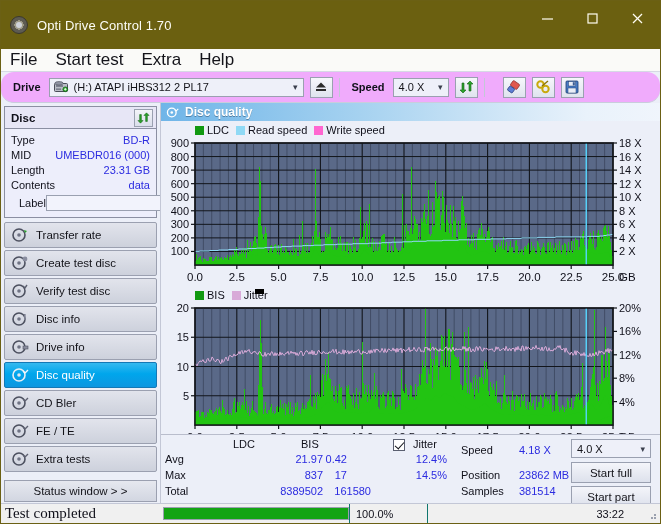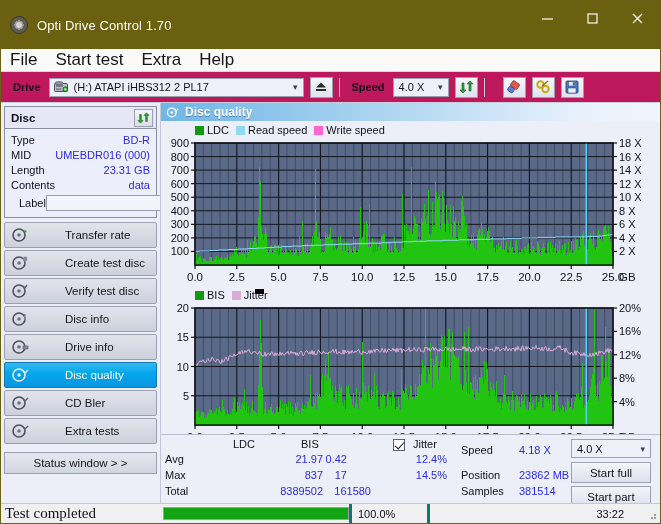--- a/index.html
+++ b/index.html
@@ -41,22 +41,22 @@
     color:#fffdf2;font-size:13px;}
   .winbtn svg{display:block;}
   
   .menubar{
     height:22px;background:#fafaf8;display:flex;align-items:center;
     padding-left:9px;border-bottom:1px solid #d6d9e4;
   }
   .menuitem{font-size:17px;color:#14141a;padding:2px 9px 2px 0;margin-right:9px;}
   
   .toolbar{
-    height:30px;background:#be185d;display:flex;align-items:center;
-    padding:0 6px;border-bottom:1px solid #c9cddc;
+    height:30px;background:#f0abfc;display:flex;align-items:center;
+    padding:0 6px;border-bottom:1px solid #c9cddc;border-radius:13px;
   }
   .tb-label{font-size:11px;font-weight:bold;color:#10101a;margin:0 8px 0 6px;}
   .combo{
     height:19px;border:1px solid #9aa0b0;background:#eef0f9;display:flex;align-items:center;
     box-sizing:border-box;font-size:11px;color:#14141a;position:relative;
   }
   .combo .cb-text{padding-left:5px;white-space:nowrap;overflow:hidden;}
   .combo .cb-arrow{position:absolute;right:5px;top:50%;transform:translateY(-50%);
     font-size:9px;color:#3a3f4d;line-height:1;}
   .drive-combo{width:255px;}
@@ -91,21 +91,21 @@
     font-family:"Liberation Sans", sans-serif;font-size:11px;padding:0 3px;color:#14141a;
   }
   .disc-btn{width:19px;height:18px;margin-left:3px;border:1px solid #9aa0b0;
     background:linear-gradient(#f3f4f9,#dadeeb);display:flex;align-items:center;justify-content:center;
     box-sizing:border-box;}
   .navlist{margin:4px 3px 0 3px;}
   .navitem{
     height:26px;margin-bottom:2px;border:1px solid #9ba0b0;
     background:linear-gradient(#e2e4ec,#cdd1dc);
     display:flex;align-items:center;box-sizing:border-box;border-radius:2px;
-    font-size:11.5px;color:#14141a;gap:29px;
+    font-size:11.5px;color:#14141a;
   }
   .navitem.active{
     background:linear-gradient(#36b9ef,#00a6ec 45%,#0d96e0);
     border-color:#1478b5;color:#ffffff;
   }
   .navitem .nic{width:18px;height:18px;margin:0 7px 0 6px;flex:0 0 auto;}
   .statusbtn{
     margin:8px 3px 0 3px;height:22px;border:1px solid #9ba0b0;
     background:linear-gradient(#e6e8ef,#d2d6e1);display:flex;align-items:center;justify-content:center;
     box-sizing:border-box;font-size:11.5px;color:#14141a;
@@ -152,21 +152,21 @@
     position:absolute;left:0;bottom:0;width:659px;height:20px;
     background:#f0f0f0;border-top:1px solid #c3c7d6;display:flex;align-items:center;
     box-sizing:border-box;
   }
   .sb-text{width:160px;padding-left:4px;font-size:15px;color:#10101a;box-sizing:border-box;font-family:Liberation Serif, serif;}
   .sb-prog{
     width:186px;height:13px;border:1px solid #9aa0b0;background:#fff;margin-left:2px;
     box-sizing:border-box;position:relative;
   }
   .sb-prog i{position:absolute;left:0;top:0;bottom:0;background:#13a413;display:block;}
-  .sb-cell{border-left:3px solid #0f766e;height:20px;display:flex;align-items:center;
+  .sb-cell{border-left:1px solid #0f766e;height:20px;display:flex;align-items:center;
     box-sizing:border-box;font-size:11px;color:#10101a;padding:0 4px;}
   .sb-pct{width:78px;padding-left:6px;}
   .sb-time{width:205px;justify-content:flex-end;padding-right:8px;}
   .grip{position:absolute;right:2px;bottom:2px;width:12px;height:12px;}
 </style>
 </head>
 <body>
 
 <div class="app">
 
@@ -366,20 +366,30 @@
         </div>
         <div class="navitem">
           <span class="nic">
             <svg width="18" height="18" viewBox="0 0 18 18">
                 <circle cx="8" cy="9" r="6" fill="none" stroke="#4d5160" stroke-width="1.6"></circle>
                 <circle cx="8" cy="9" r="1.8" fill="#6f7384"></circle>
                 <path d="M12 5 l2 2 3-3" stroke="#5d6070" stroke-width="1.4" fill="none"></path>
               </svg>
           </span>
           <span>CD Bler</span>
+        </div>
+        <div class="navitem">
+          <span class="nic">
+            <svg width="18" height="18" viewBox="0 0 18 18">
+                <circle cx="8" cy="9" r="6" fill="none" stroke="#4d5160" stroke-width="1.6"></circle>
+                <circle cx="8" cy="9" r="1.8" fill="#6f7384"></circle>
+                <path d="M12 5 l2 2 3-3" stroke="#5d6070" stroke-width="1.4" fill="none"></path>
+              </svg>
+          </span>
+          <span>FE / TE</span>
         </div>
         <div class="navitem">
           <span class="nic">
             <svg width="18" height="18" viewBox="0 0 18 18">
                 <circle cx="8" cy="9" r="6" fill="none" stroke="#4d5160" stroke-width="1.6"></circle>
                 <circle cx="8" cy="9" r="1.8" fill="#6f7384"></circle>
                 <path d="M12 5 l2 2 3-3" stroke="#5d6070" stroke-width="1.4" fill="none"></path>
               </svg>
           </span>
           <span>Extra tests</span>

